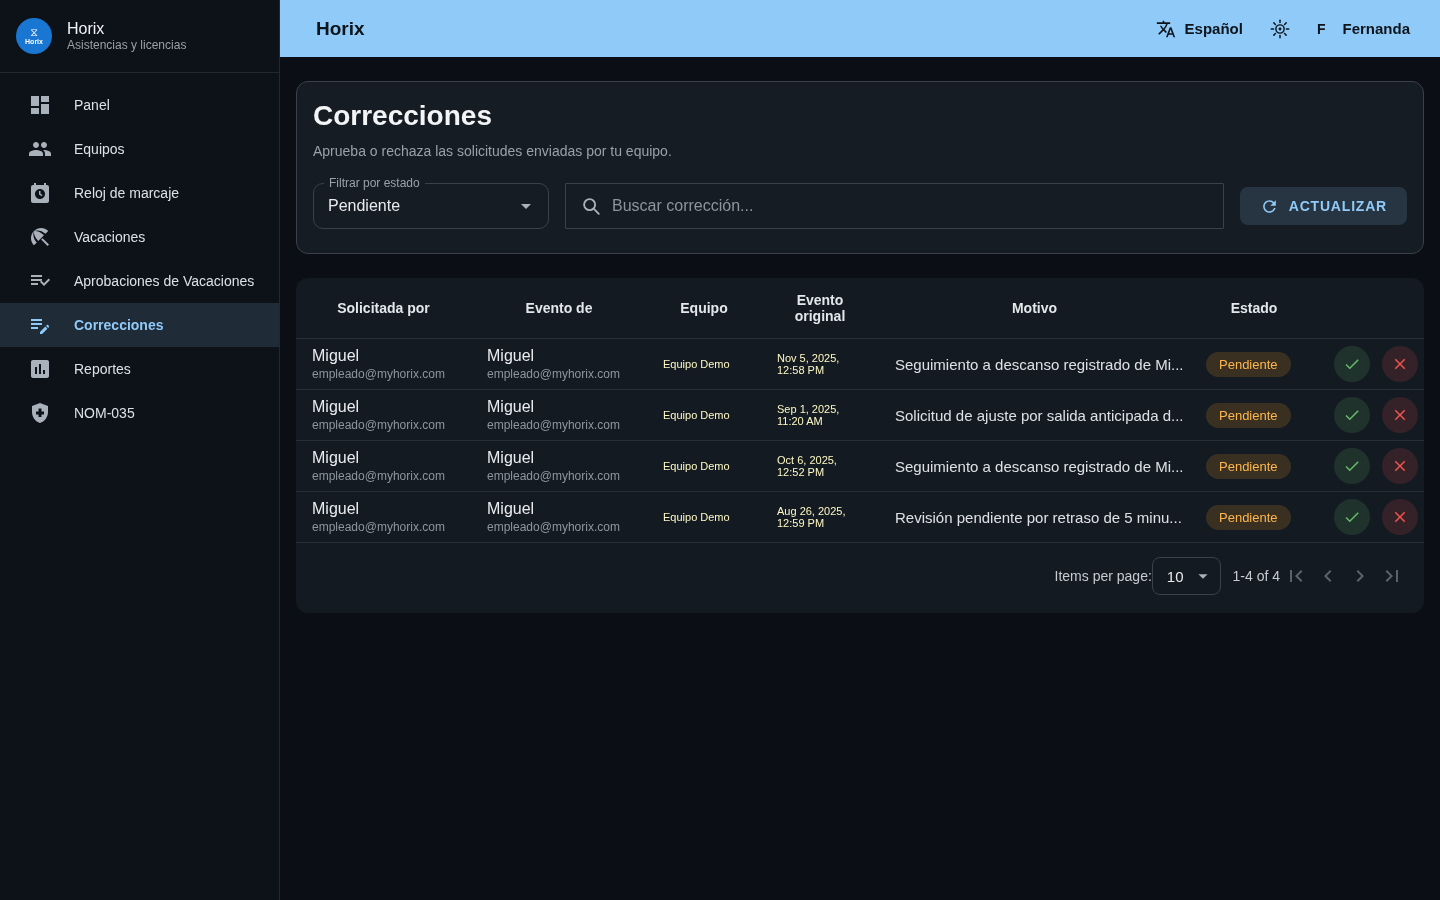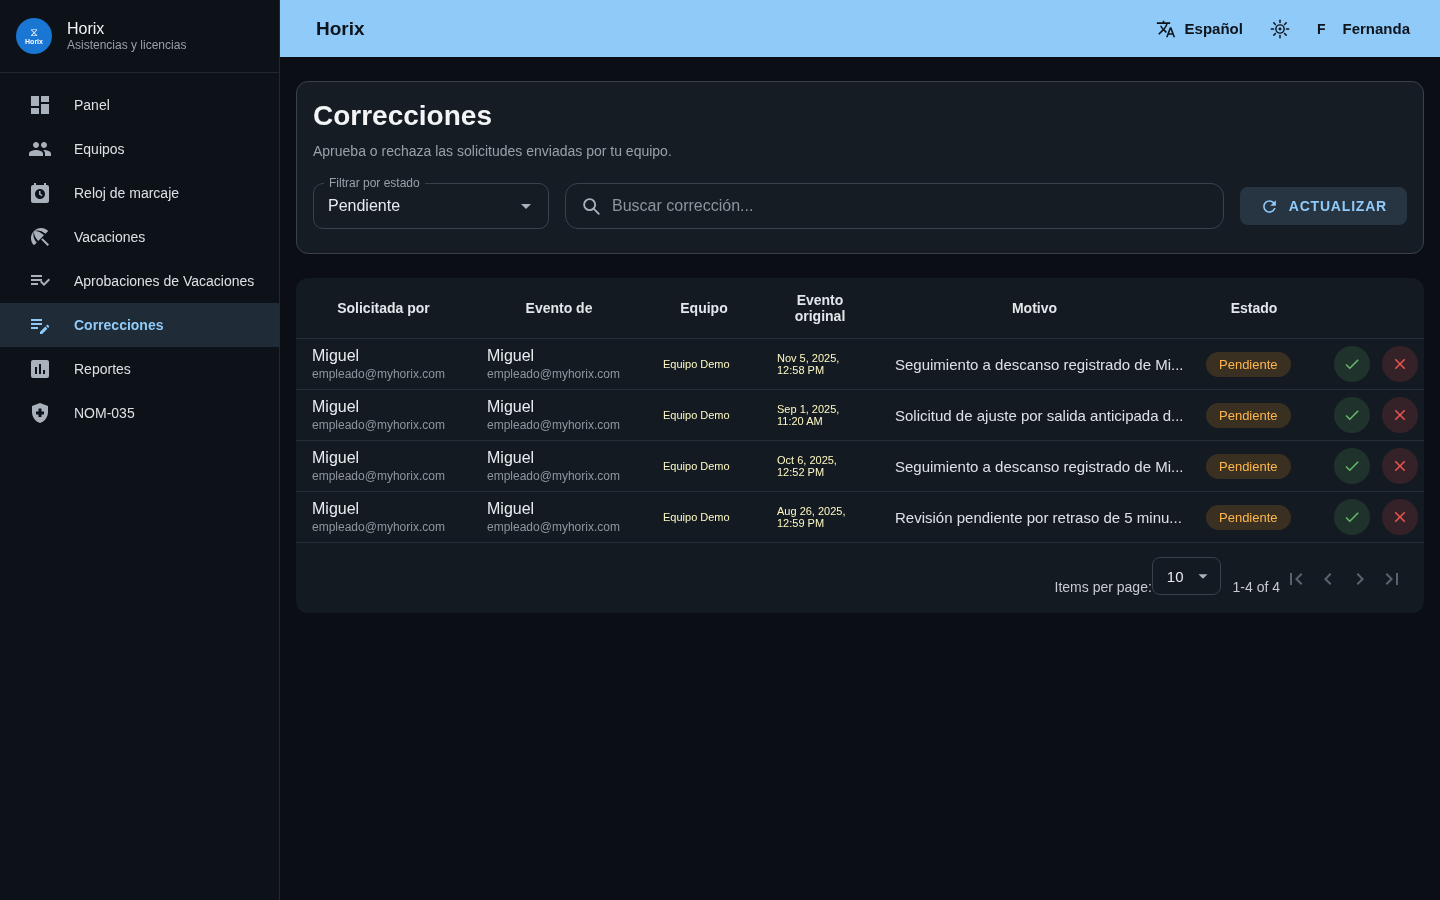--- a/index.html
+++ b/index.html
@@ -45,21 +45,21 @@
   
   .card{background:var(--card-bg);border:1px solid var(--border);border-radius:12px;padding:18px 16px 24px}
   .card-title{font-size:28px;font-weight:700;color:#f2f4f6}
   .card-subtitle{margin-top:11px;font-size:14px;color:var(--text2)}
   .filter-row{display:flex;align-items:center;margin-top:24px;gap:16px}
   .status-filter{position:relative;width:236px;height:46px;flex:0 0 236px;border:1px solid var(--border);border-radius:10px;display:flex;align-items:center;padding:0 10px 0 14px;cursor:pointer;background:transparent}
   .filter-label{position:absolute;top:-8px;left:10px;background:var(--card-bg);padding:0 5px;font-size:12px;color:var(--text2)}
   .filter-value{font-size:16px;flex:1;color:var(--text)}
   .dd-arrow{color:#a9b1ba;display:flex}
   .dd-arrow svg{width:24px;height:24px}
-  .search-box{flex:1;height:46px;border:1px solid var(--border);border-radius:13px;display:flex;align-items:center;padding:0 14px;gap:10px}
+  .search-box{flex:1;height:46px;border:1px solid var(--border);border-radius:1px;display:flex;align-items:center;padding:0 14px;gap:10px}
   .search-icon{color:#a9b1ba;display:flex}
   .search-icon svg{width:22px;height:22px}
   .search-input{flex:1;background:none;border:none;outline:none;color:var(--text);font-size:16px;font-family:inherit}
   .search-input::placeholder{color:#8d949c}
   .refresh-btn{height:38px;display:flex;align-items:center;gap:10px;background:rgba(144,202,249,0.14);border:none;border-radius:8px;padding:0 20px;color:var(--accent);font-size:14px;font-weight:700;letter-spacing:.8px;font-family:inherit;cursor:pointer;white-space:nowrap}
   .refresh-btn svg{width:19px;height:19px}
 
   
   .table-card{margin-top:24px;background:var(--table-bg);border-radius:12px;overflow:hidden}
   table{width:100%;border-collapse:collapse;table-layout:fixed}
@@ -77,21 +77,21 @@
   .cell-team,.cell-date{font-size:11px;color:#fef9c3}
   .cell-reason{font-size:15px;white-space:nowrap;overflow:hidden}
   .badge{display:inline-block;padding:5px 13px;border-radius:999px;background:rgba(255,167,38,0.16);color:var(--warning);font-size:13px}
   .cell-actions{white-space:nowrap}
   .action{width:36px;height:36px;border-radius:50%;border:none;cursor:pointer;display:inline-flex;align-items:center;justify-content:center;margin-right:8px;vertical-align:middle}
   .action svg{width:18px;height:18px}
   .action.approve{background:rgba(102,187,106,0.15);color:var(--success)}
   .action.reject{background:rgba(239,83,80,0.15);color:var(--error)}
 
   
-  .pagination{display:flex;align-items:flex-end;justify-content:flex-end;padding:14px 16px 18px;color:#c6cbd1;font-size:14px}
+  .pagination{display:flex;align-items:center;justify-content:flex-end;padding:14px 16px 18px;color:#c6cbd1;font-size:14px}
   .page-size{display:flex;align-items:center;gap:8px;border:1px solid var(--border);border-radius:8px;height:38px;padding:0 6px 0 14px;font-size:15px;color:var(--text);cursor:pointer}
   .page-size .dd-arrow svg{width:22px;height:22px}
   .range{margin-left:12px}
   .page-btn{background:none;border:none;color:#5a626b;width:32px;height:32px;display:flex;align-items:center;justify-content:center;cursor:pointer}
   .page-btn svg{width:24px;height:24px}
 </style>
 </head>
 <body>
 
 <aside class="sidebar">

